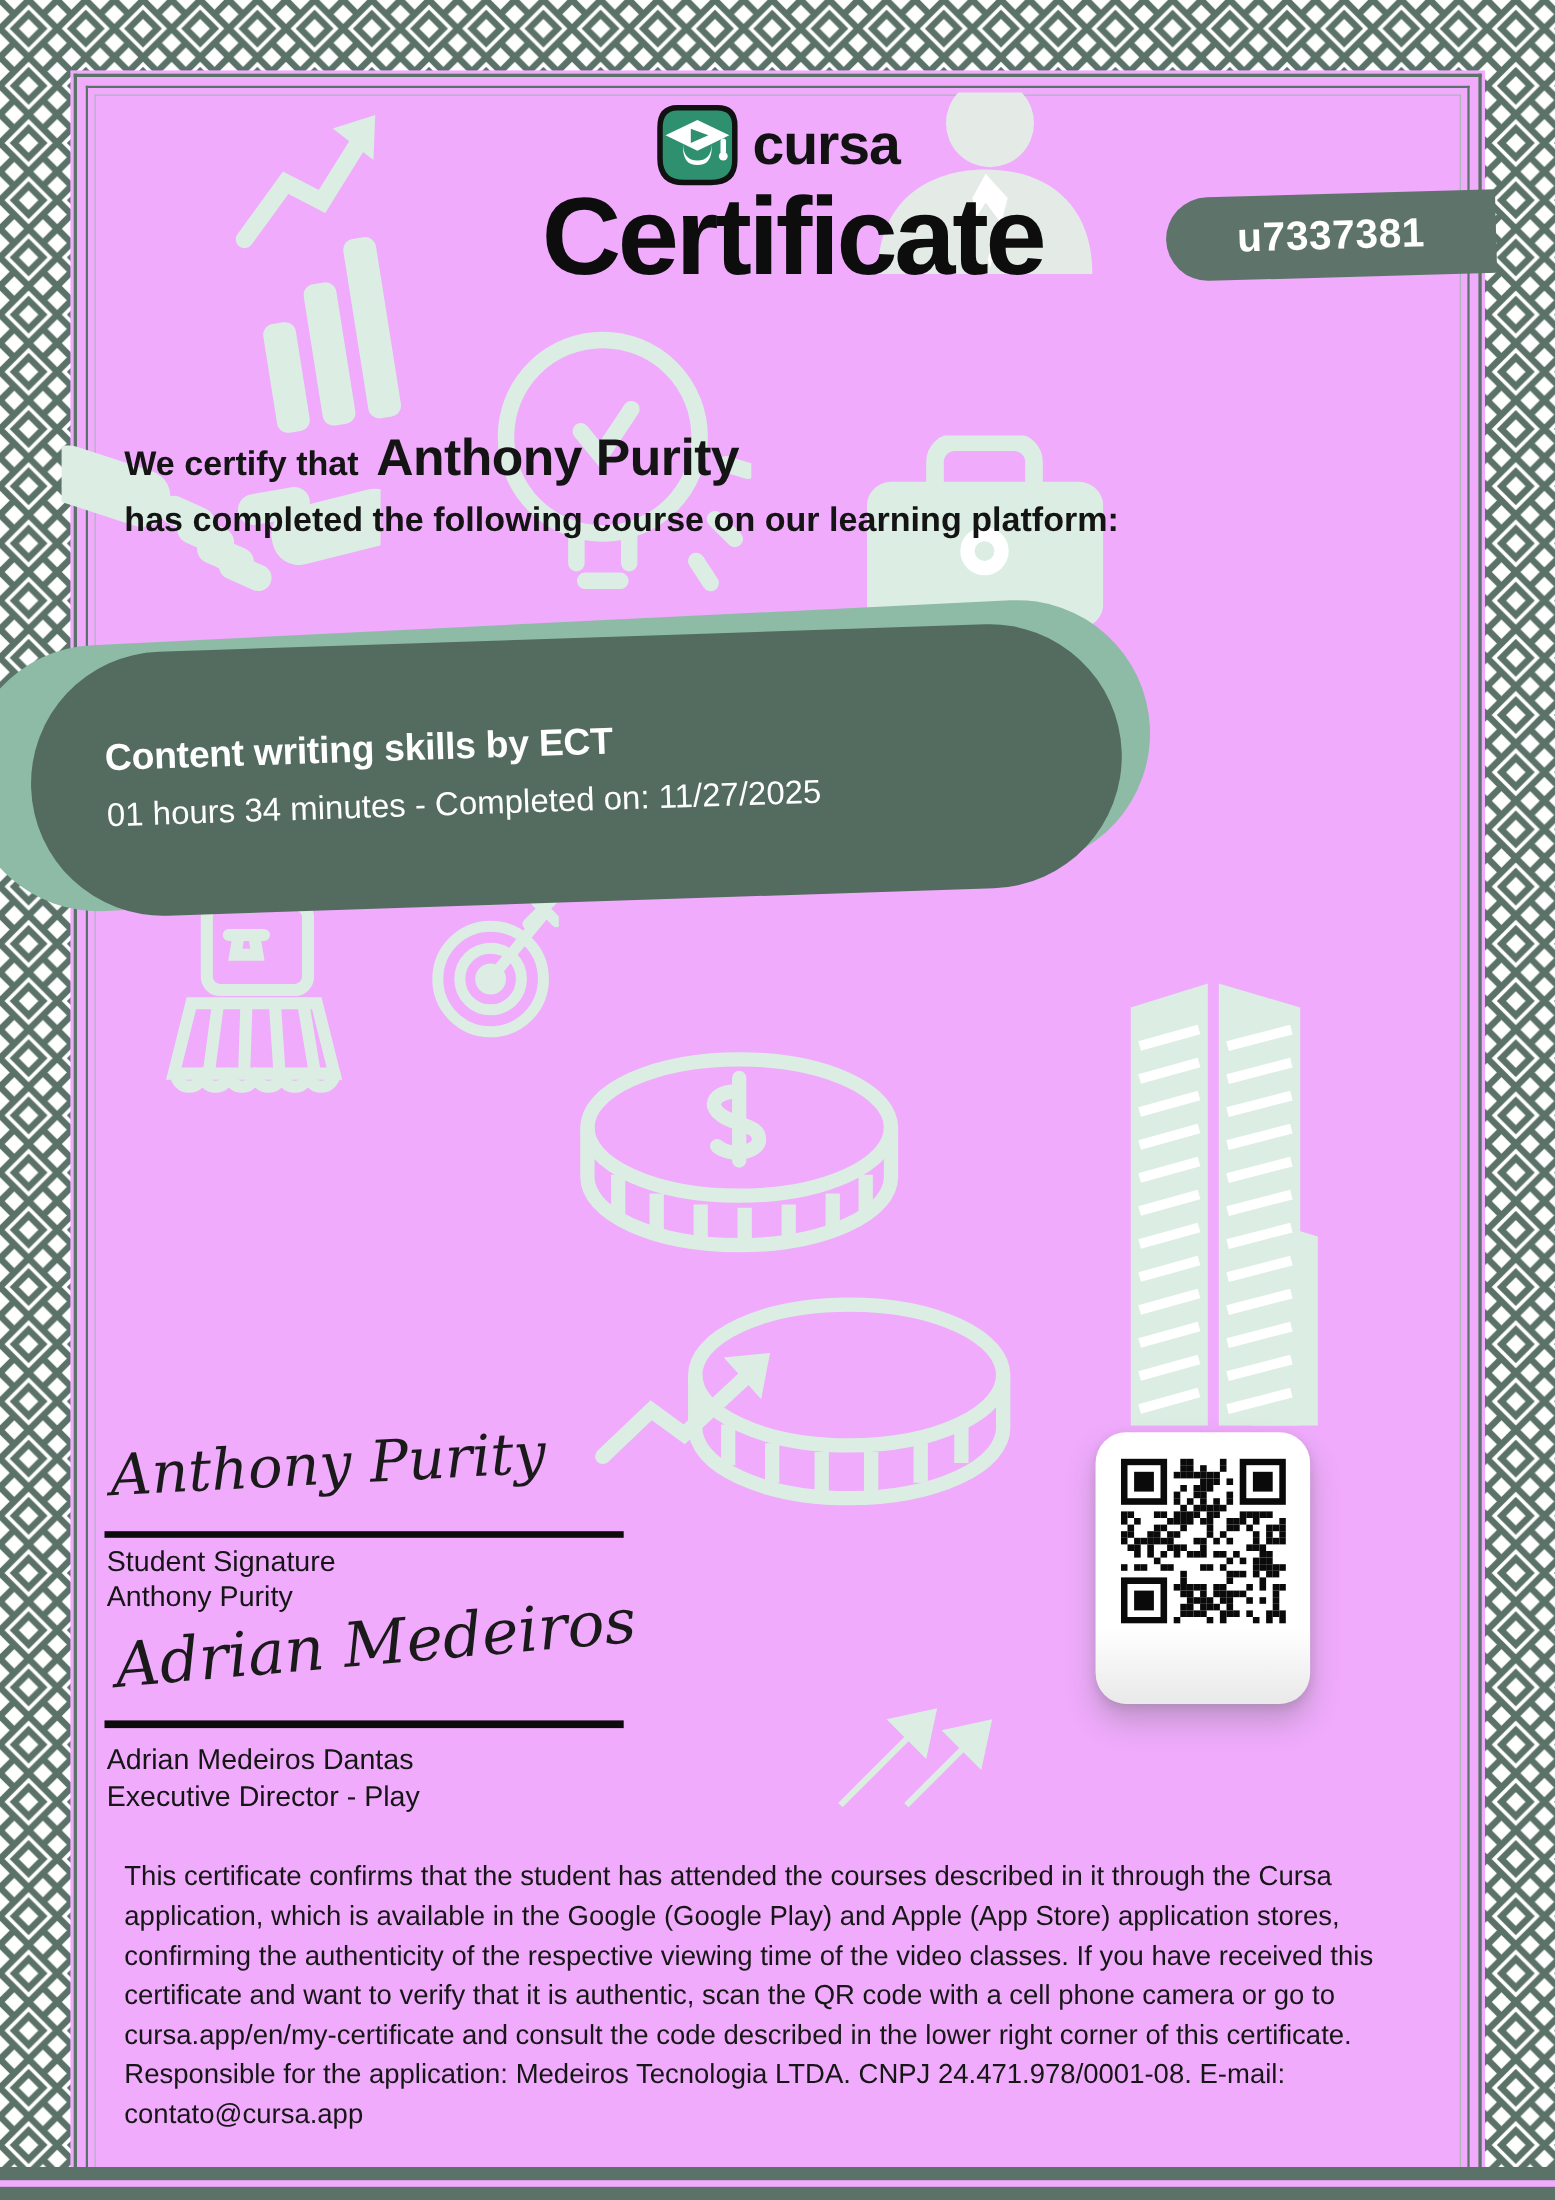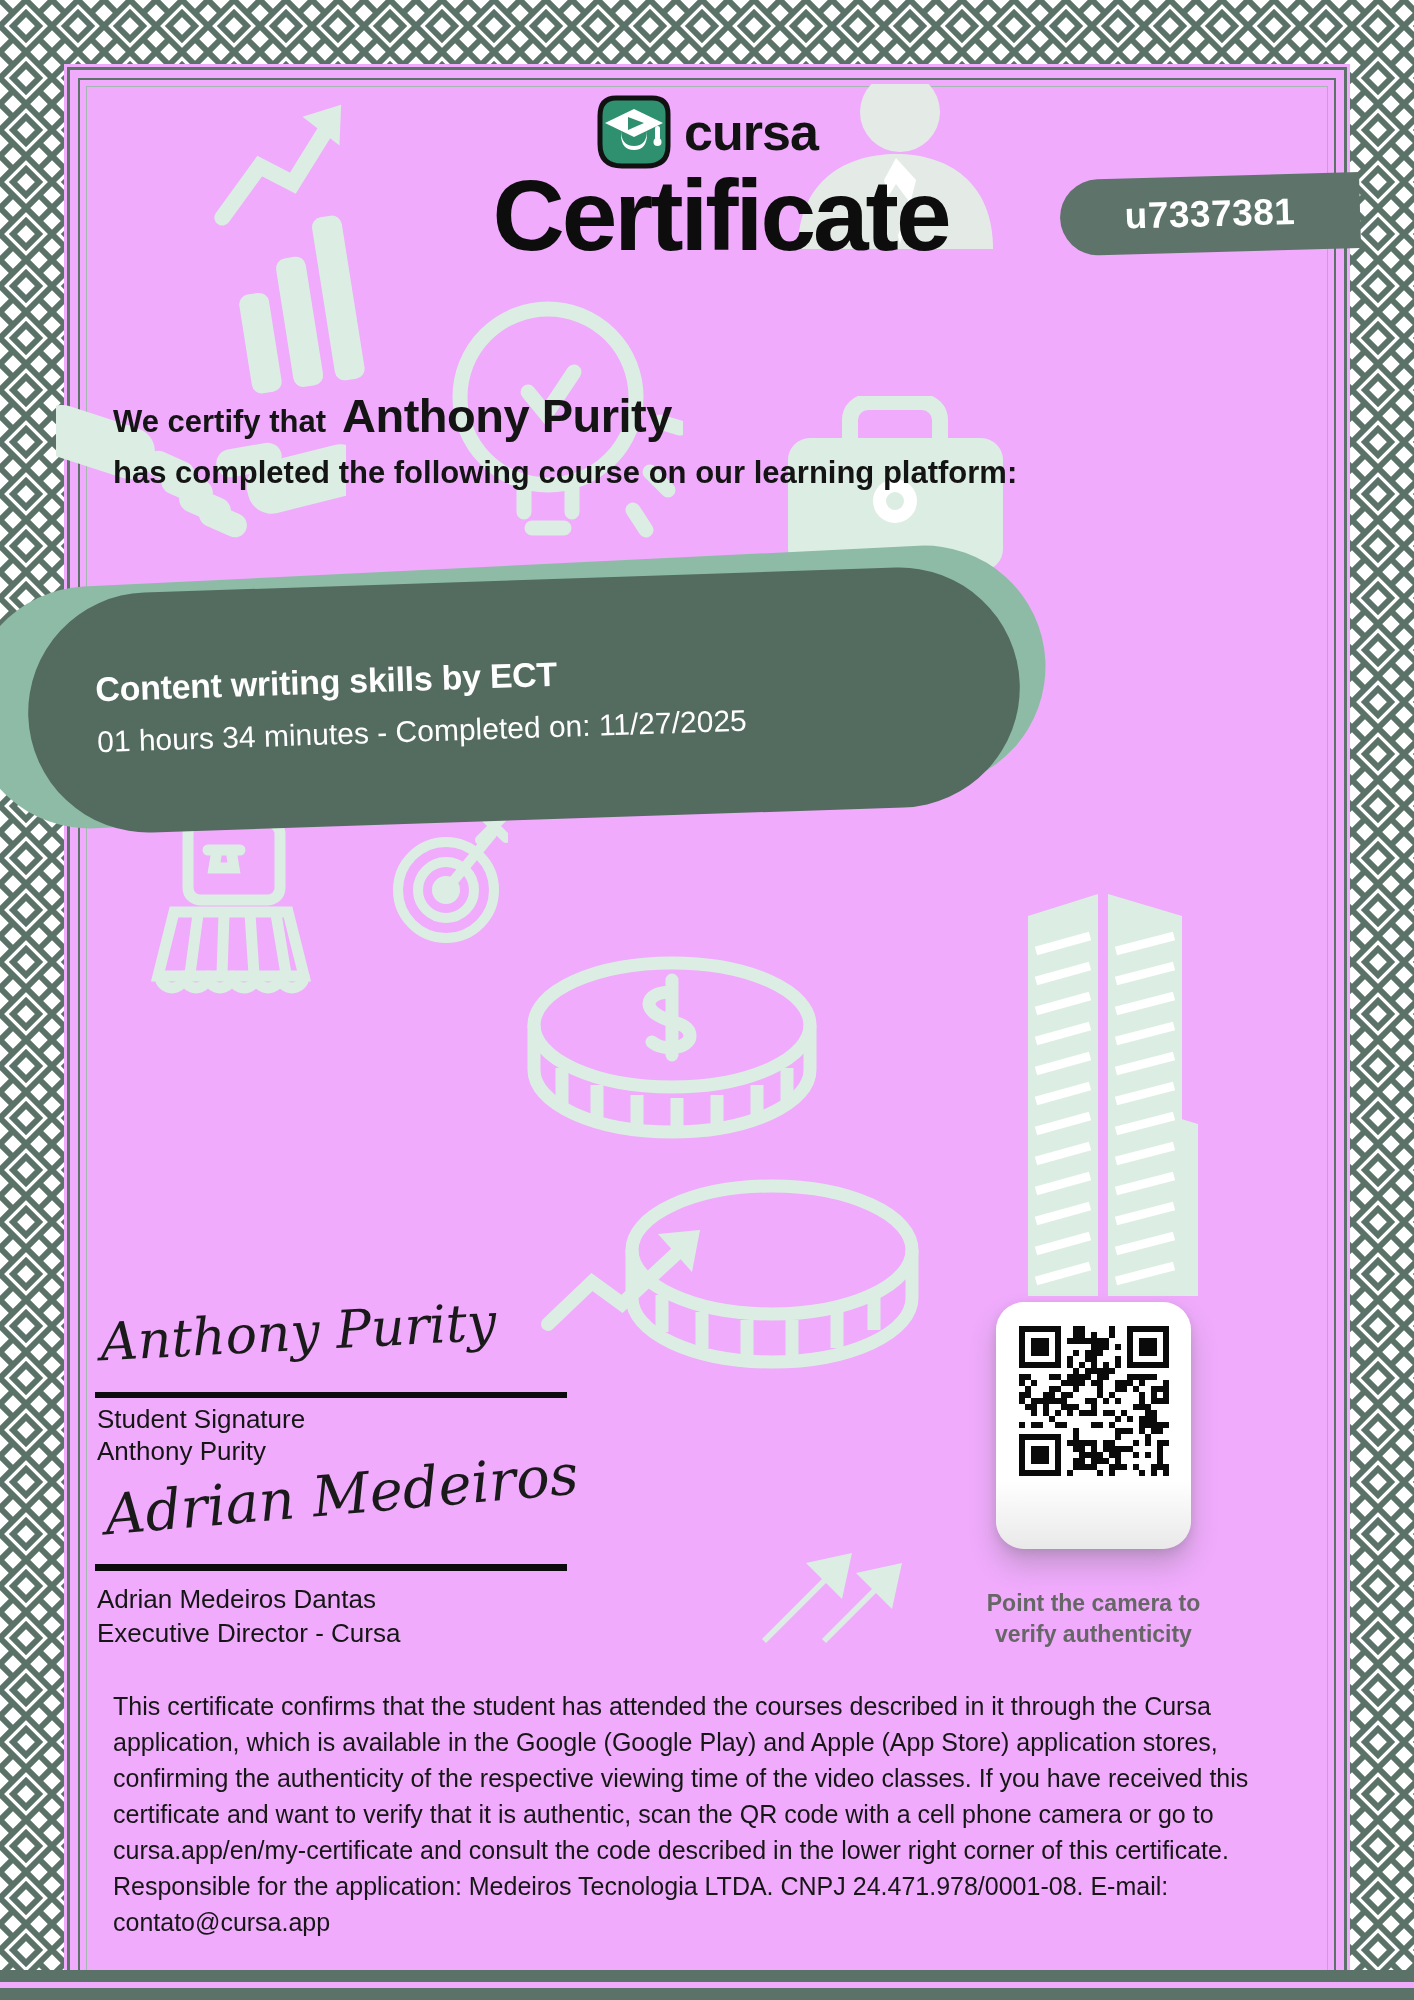--- a/index.html
+++ b/index.html
@@ -223,21 +223,21 @@
   </div>
 
   <div class="script sig1-script">Anthony Purity</div>
   <div class="sig-line sig-line-1"></div>
   <div class="sig-label lbl-role1">Student Signature</div>
   <div class="sig-label lbl-name1">Anthony Purity</div>
 
   <div class="script sig2-script">Adrian Medeiros</div>
   <div class="sig-line sig-line-2"></div>
   <div class="sig-label lbl-name2">Adrian Medeiros Dantas</div>
-  <div class="sig-label lbl-role2">Executive Director - Cursa</div>
+  <div class="sig-label lbl-role2">Executive Director - Play</div>
 
   <div class="qr-card">
     <div class="qr-box"><svg width="150" height="150" viewBox="0 0 150 150" xmlns="http://www.w3.org/2000/svg">
           <g fill="#0a0a0a">
             <rect x="54" y="0" width="6" height="6"></rect>
             <rect x="60" y="0" width="6" height="6"></rect>
             <rect x="90" y="0" width="6" height="6"></rect>
             <rect x="54" y="6" width="6" height="6"></rect>
             <rect x="60" y="6" width="6" height="6"></rect>
             <rect x="72" y="6" width="6" height="6"></rect>
@@ -446,20 +446,16 @@
             <rect x="12" y="12" width="18" height="18" fill="#0a0a0a"></rect>
             <rect x="108" y="0" width="42" height="42"></rect>
             <rect x="114" y="6" width="30" height="30" fill="#fff"></rect>
             <rect x="120" y="12" width="18" height="18" fill="#0a0a0a"></rect>
             <rect x="0" y="108" width="42" height="42"></rect>
             <rect x="6" y="114" width="30" height="30" fill="#fff"></rect>
             <rect x="12" y="120" width="18" height="18" fill="#0a0a0a"></rect>
           </g>
         </svg></div>
   </div>
-  <div class="qr-caption">
-    <div>Point the camera to</div>
-    <div>verify authenticity</div>
-  </div>
 
   <div class="footer">This certificate confirms that the student has attended the courses described in it through the Cursa application, which is available in the Google (Google Play) and Apple (App Store) application stores, confirming the authenticity of the respective viewing time of the video classes. If you have received this certificate and want to verify that it is authentic, scan the QR code with a cell phone camera or go to cursa.app/en/my-certificate and consult the code described in the lower right corner of this certificate. Responsible for the application: Medeiros Tecnologia LTDA. CNPJ 24.471.978/0001-08. E-mail: contato@cursa.app</div>
 
 </div>
 
 </body></html>

